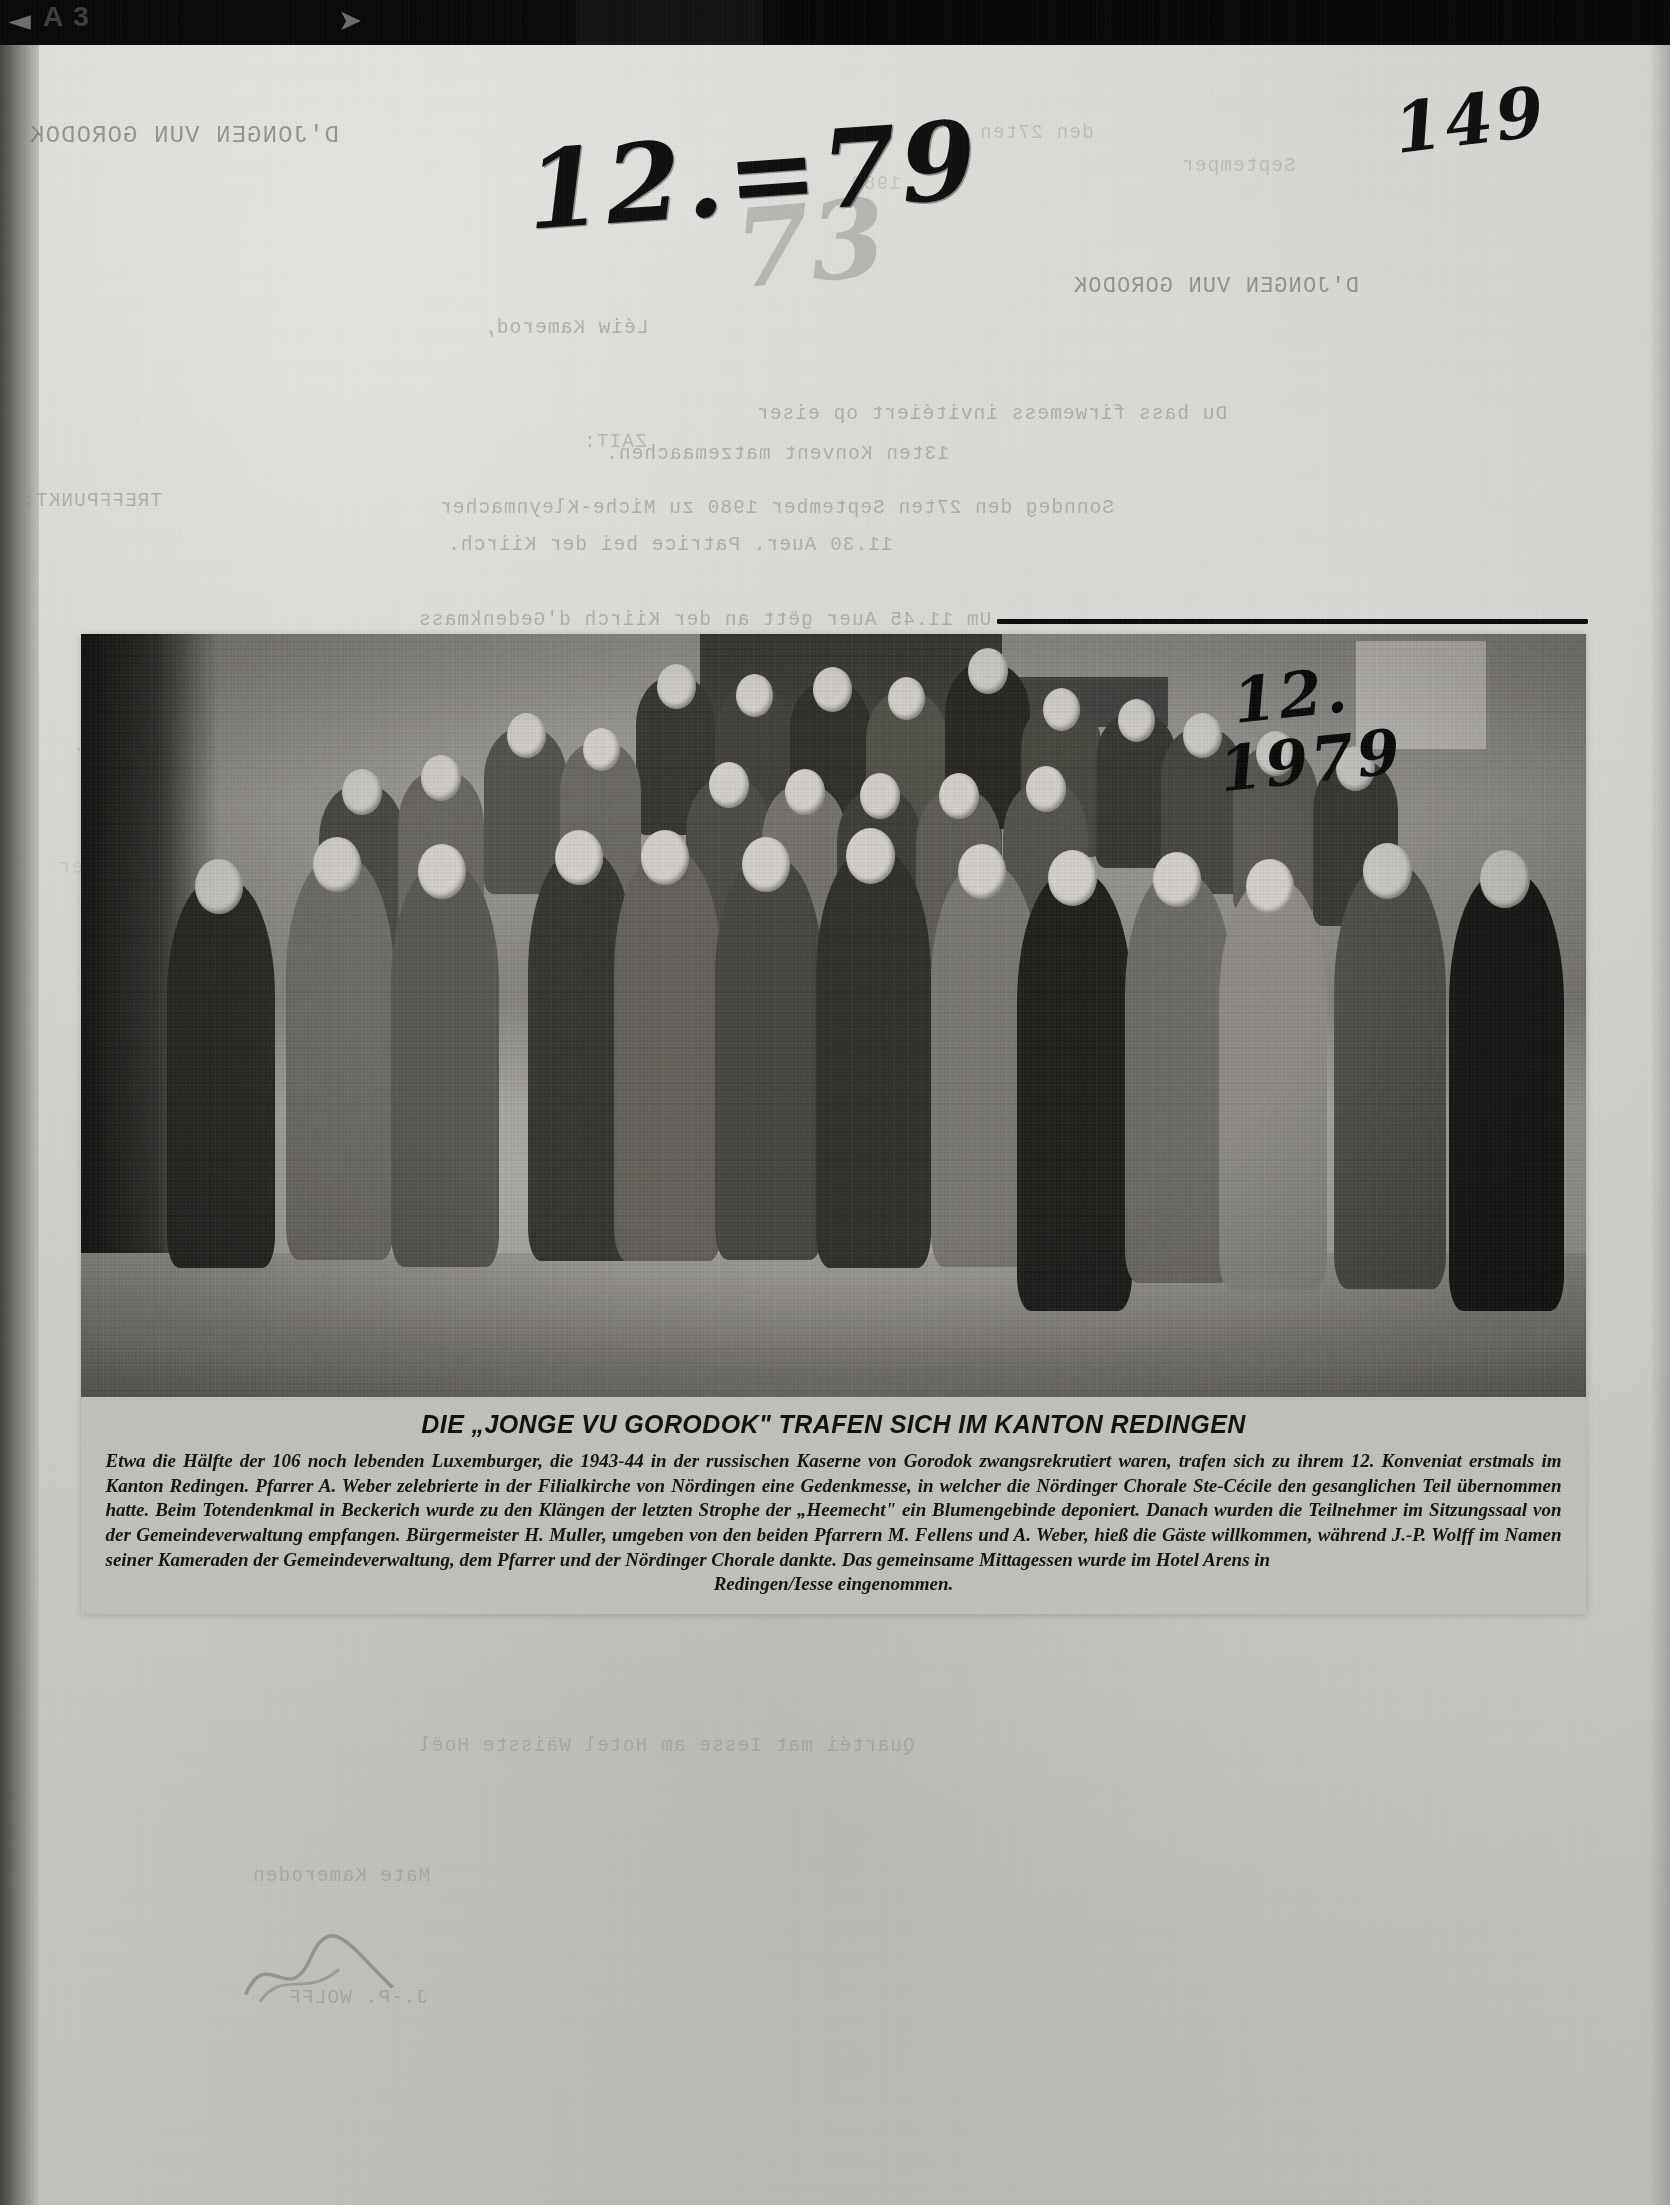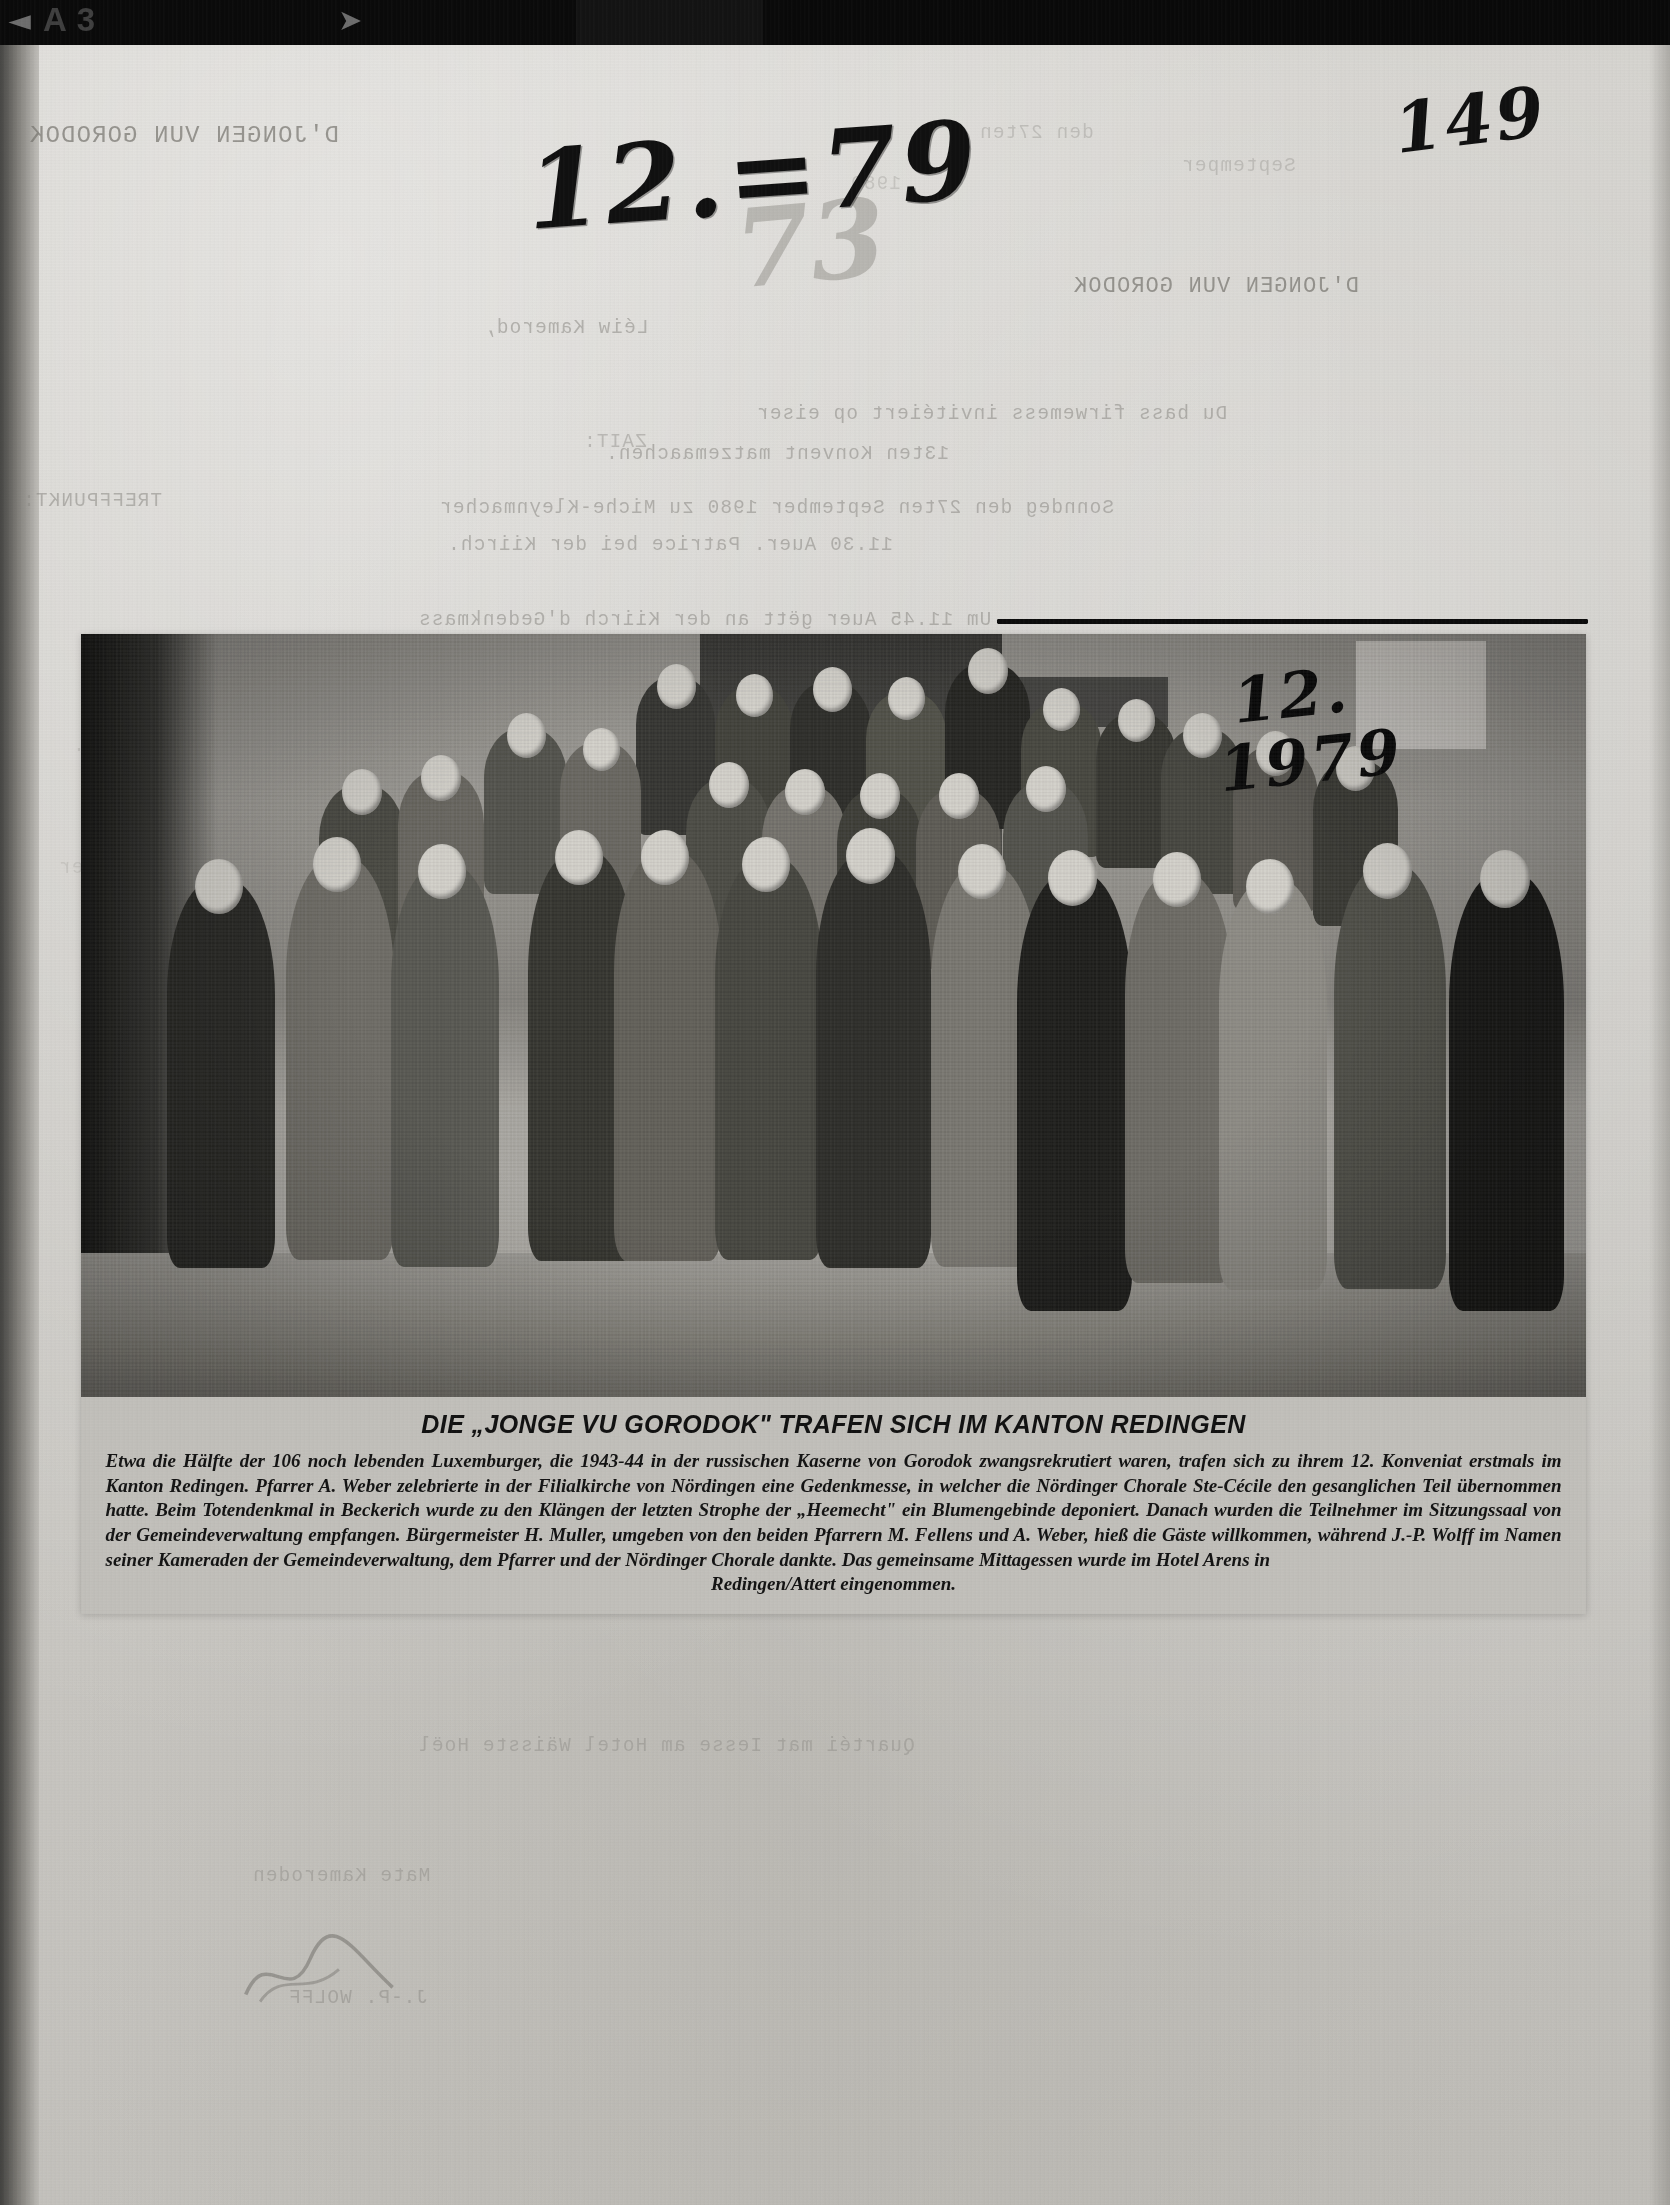--- a/index.html
+++ b/index.html
@@ -48,21 +48,21 @@
     width: 1671px;
     height: 45px;
     background: #0b0b0b;
     overflow: hidden;
   }
   .scanner-bar .sb-text {
     position: absolute;
     top: 1.4px;
     left: 43px;
     color: #3f3f3f;
-    font-size: 33px;
+    font-size: 28px;
     letter-spacing: 10px;
     font-family: "Liberation Sans", sans-serif;
     font-weight: bold;
   }
   .scanner-bar .sb-arrow {
     position: absolute;
     color: #6e6e6e;
     font-size: 29px;
     top: 2.9px;
     font-family: "DejaVu Sans", sans-serif;
@@ -411,21 +411,21 @@
       <div class="hand hand-photo" style="left:1138px; top:94px;">1979</div>
 
       <div class="photo-vignette"></div>
       <div class="photo-grain"></div>
     </div>
 
     <div class="caption-wrap">
       <div class="caption-head">DIE „JONGE VU GORODOK" TRAFEN SICH IM KANTON REDINGEN</div>
       <div class="caption-body">
         <span>Etwa die Hälfte der 106 noch lebenden Luxemburger, die 1943-44 in der russischen Kaserne von Gorodok zwangsrekrutiert waren, trafen sich zu ihrem 12. Konveniat erstmals im Kanton Redingen. Pfarrer A. Weber zelebrierte in der Filialkirche von Nördingen eine Gedenkmesse, in welcher die Nördinger Chorale Ste-Cécile den gesanglichen Teil übernommen hatte. Beim Totendenkmal in Beckerich wurde zu den Klängen der letzten Strophe der „Heemecht" ein Blumengebinde deponiert. Danach wurden die Teilnehmer im Sitzungssaal von der Gemeindeverwaltung empfangen. Bürgermeister H. Muller, umgeben von den beiden Pfarrern M. Fellens und A. Weber, hieß die Gäste willkommen, während J.-P. Wolff im Namen seiner Kameraden der Gemeindeverwaltung, dem Pfarrer und der Nördinger Chorale dankte. Das gemeinsame Mittagessen wurde im Hotel Arens in</span>
-        <span class="last-line">Redingen/Attert eingenommen.</span>
+        <span class="last-line">Redingen/Iesse eingenommen.</span>
       </div>
     </div>
   </div>
 
   <div class="bleed-bottom">
     <div class="bleed" style="left:418px; top:79px; opacity:0.45;">Quartéi mat Iesse am Hotel Wäisste Hoël</div>
     <div class="bleed" style="left:252px; top:209px; opacity:0.45;">Mate Kameroden</div>
     <div class="bleed" style="left:288px; top:331px; opacity:0.5;">J.-P. WOLFF</div>
   </div>
 

